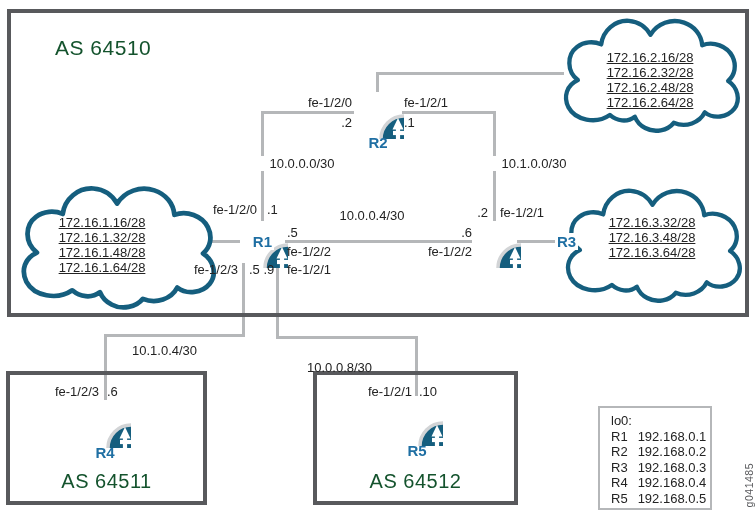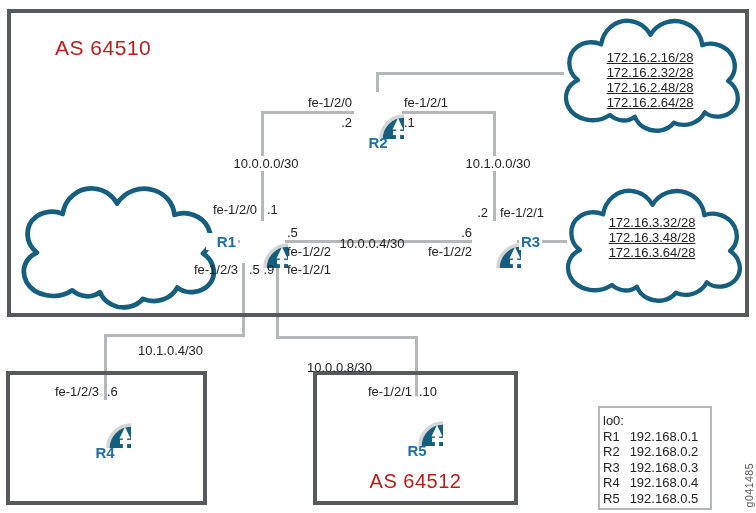--- a/index.html
+++ b/index.html
@@ -4,32 +4,32 @@
 <style>
   html,body{margin:0;padding:0;background:#fff;}
   #stage{
     position:relative;width:756px;height:513px;background:#fff;overflow:hidden;
     font-family:"Liberation Sans",sans-serif;color:#232323;
   }
   .hline,.vline{position:absolute;background:#b5b7b9;z-index:1;}
   .hline{height:3px;}
   .vline{width:3px;}
   .asbox{position:absolute;border:4px solid #58595c;background:transparent;z-index:2;box-sizing:border-box;}
-  .aslabel{position:absolute;font-size:21px;letter-spacing:.5px;color:#b91c1c;z-index:4;white-space:nowrap;}
+  .aslabel{position:absolute;font-size:21px;letter-spacing:.5px;color:#14532d;z-index:4;white-space:nowrap;}
   .aslabel.center{text-align:center;}
   .cloud{position:absolute;z-index:2;}
   .cloudtext{position:absolute;z-index:4;font-size:13px;line-height:15px;text-align:center;white-space:nowrap;text-decoration:underline;}
   .router{position:absolute;z-index:3;}
   .rlabel{position:absolute;z-index:4;font-size:15px;font-weight:bold;color:#1f6fa3;white-space:nowrap;}
   .lbl{position:absolute;z-index:4;font-size:13px;white-space:nowrap;}
   .ra{text-align:right;}
   .ctr{text-align:center;}
-  .wbg{background:#fff;padding:0 2px;}
+  .wbg{background:#fff;padding:0 2px;margin-left:36px;}
   .legend{position:absolute;left:598px;top:406px;width:114px;height:104px;border:2px solid #b5b7b9;
-    box-sizing:border-box;z-index:4;padding:5px 0 0 3px;font-size:13px;line-height:15.6px;background:#fff;}
+    box-sizing:border-box;z-index:4;padding:5px 0 0 11px;font-size:13px;line-height:15.6px;background:#fff;}
   .legend .rname{display:inline-block;width:23px;}
   .figid{position:absolute;right:1px;bottom:6px;z-index:4;font-size:10.5px;color:#58595c;
     writing-mode:vertical-rl;transform:rotate(180deg);letter-spacing:.5px;}
 </style>
 </head>
 <body>
 
 <svg width="0" height="0" style="position:absolute">
   <defs>
     <symbol id="sym-router" viewBox="-26 -26 52 52">
@@ -68,27 +68,34 @@
   <div class="hline" style="left:104px;top:334px;width:141px;"></div>
   <div class="vline" style="left:104px;top:334px;height:66px;"></div>
   <div class="vline" style="left:276px;top:263px;height:76px;"></div>
   <div class="hline" style="left:276px;top:336px;width:142px;"></div>
   <div class="vline" style="left:415px;top:336px;height:60px;"></div>
 
   <div class="asbox" style="left:7px;top:9px;width:742px;height:308px;"></div>
   <div class="aslabel" style="left:55px;top:36px;">AS 64510</div>
 
   <div class="asbox" style="left:6px;top:371px;width:201px;height:134px;"></div>
+  <div class="aslabel center" style="left:6px;top:470px;width:201px;font-size:20px;">AS 64511</div>
 
   <div class="asbox" style="left:313px;top:371px;width:205px;height:134px;"></div>
   <div class="aslabel center" style="left:313px;top:470px;width:205px;font-size:20px;">AS 64512</div>
 
   <svg class="cloud" style="left:15px;top:180px;" width="210" height="132" viewBox="0 0 220 140" preserveAspectRatio="none">
       <use href="#sym-cloud"></use>
     </svg>
+  <div class="cloudtext" style="left:36px;top:215px;width:132px;">
+    <div>172.16.1.16/28</div>
+    <div>172.16.1.32/28</div>
+    <div>172.16.1.48/28</div>
+    <div>172.16.1.64/28</div>
+  </div>
 
   <svg class="cloud" style="left:558px;top:13px;" width="190" height="122" viewBox="0 0 220 140" preserveAspectRatio="none">
       <use href="#sym-cloud"></use>
     </svg>
   <div class="cloudtext" style="left:584px;top:50px;width:132px;">
     <div>172.16.2.16/28</div>
     <div>172.16.2.32/28</div>
     <div>172.16.2.48/28</div>
     <div>172.16.2.64/28</div>
   </div>
@@ -119,22 +126,22 @@
     </svg>
 
   <div class="rlabel ra wbg" style="left:206px;top:233px;width:28px;">R1</div>
   <div class="rlabel ctr" style="left:358px;top:134px;width:40px;">R2</div>
   <div class="rlabel wbg" style="left:519px;top:233px;">R3</div>
   <div class="rlabel ctr" style="left:85px;top:444px;width:40px;">R4</div>
   <div class="rlabel ctr" style="left:397px;top:442px;width:40px;">R5</div>
 
   <div class="lbl ctr wbg" style="left:214px;top:156px;width:100px;">10.0.0.0/30</div>
   <div class="lbl ctr wbg" style="left:446px;top:156px;width:100px;">10.1.0.0/30</div>
-  <div class="lbl ctr" style="left:322px;top:236px;width:100px;">10.0.0.4/30</div>
-  <div class="lbl" style="left:138px;top:343px;">10.1.0.4/30</div>
+  <div class="lbl ctr" style="left:322px;top:208px;width:100px;">10.0.0.4/30</div>
+  <div class="lbl" style="left:132px;top:343px;">10.1.0.4/30</div>
   <div class="lbl" style="left:307px;top:344px;margin-top:16px;">10.0.0.8/30</div>
 
   <div class="lbl ra" style="left:292px;top:95px;width:60px;">fe-1/2/0</div>
   <div class="lbl ra" style="left:322px;top:115px;width:30px;">.2</div>
   <div class="lbl" style="left:404px;top:95px;">fe-1/2/1</div>
   <div class="lbl" style="left:404px;top:115px;">.1</div>
 
   <div class="lbl ra" style="left:197px;top:202px;width:60px;">fe-1/2/0</div>
   <div class="lbl" style="left:267px;top:202px;">.1</div>
   <div class="lbl" style="left:287px;top:225px;">.5</div>

